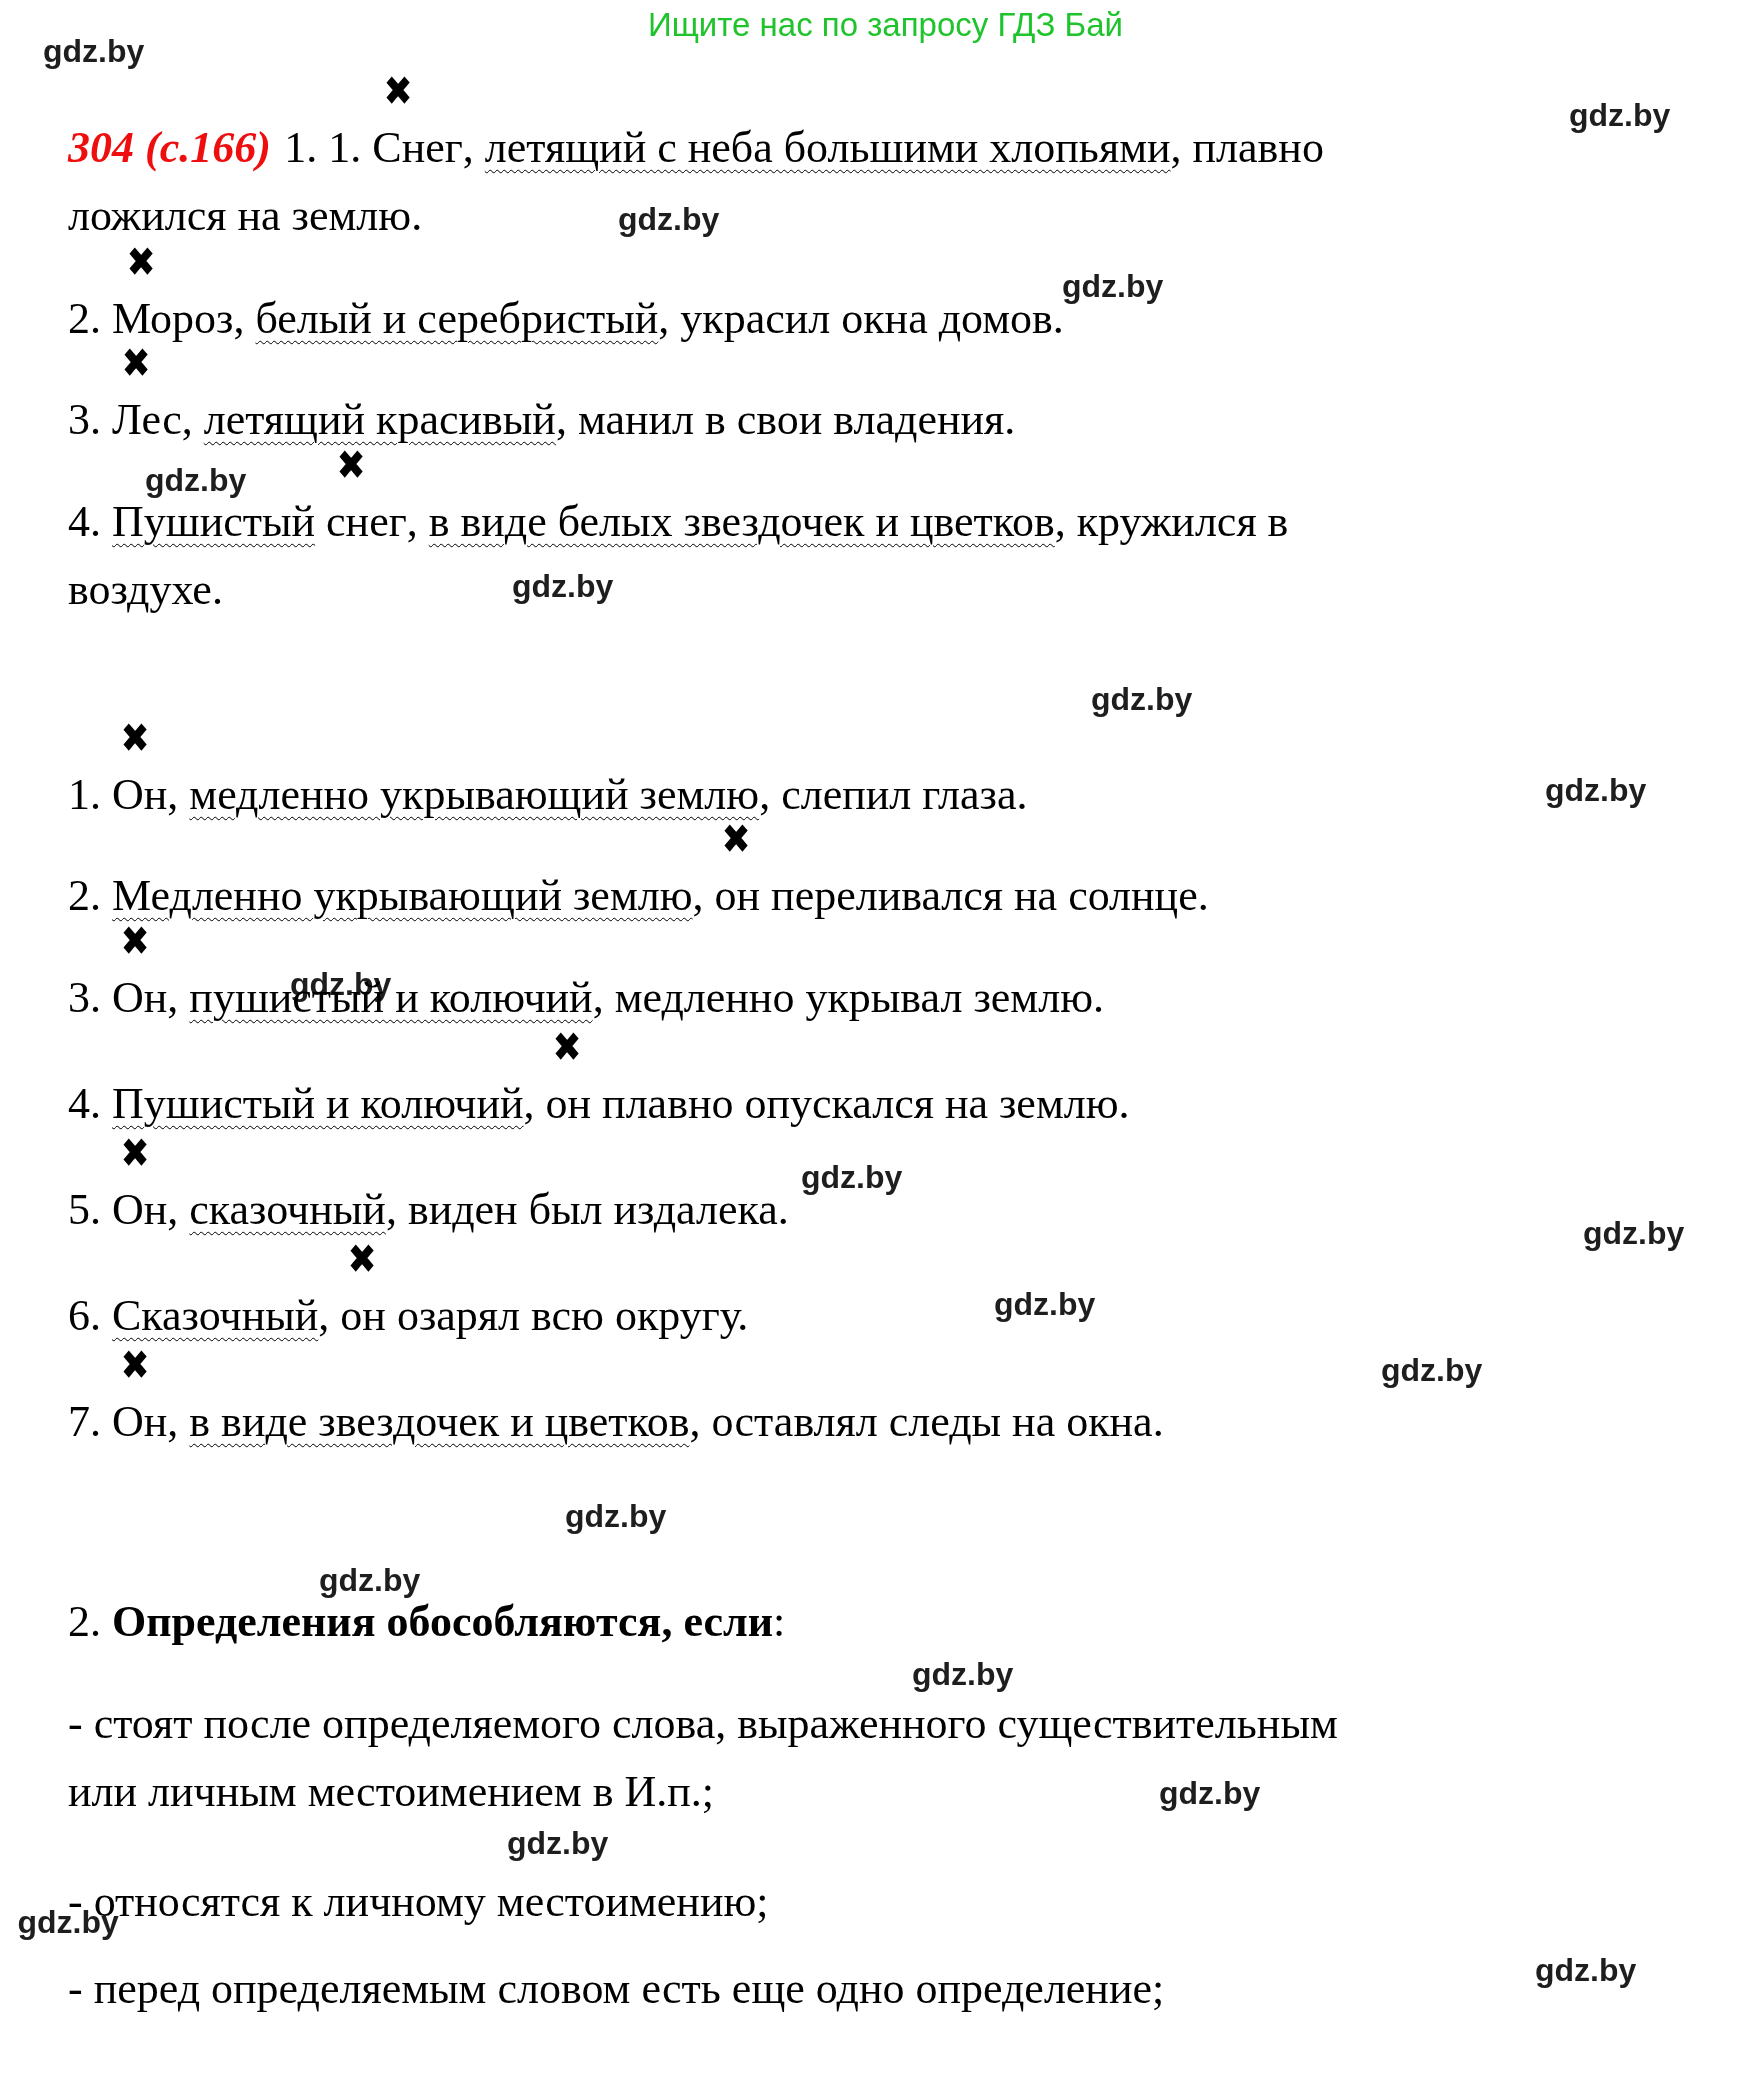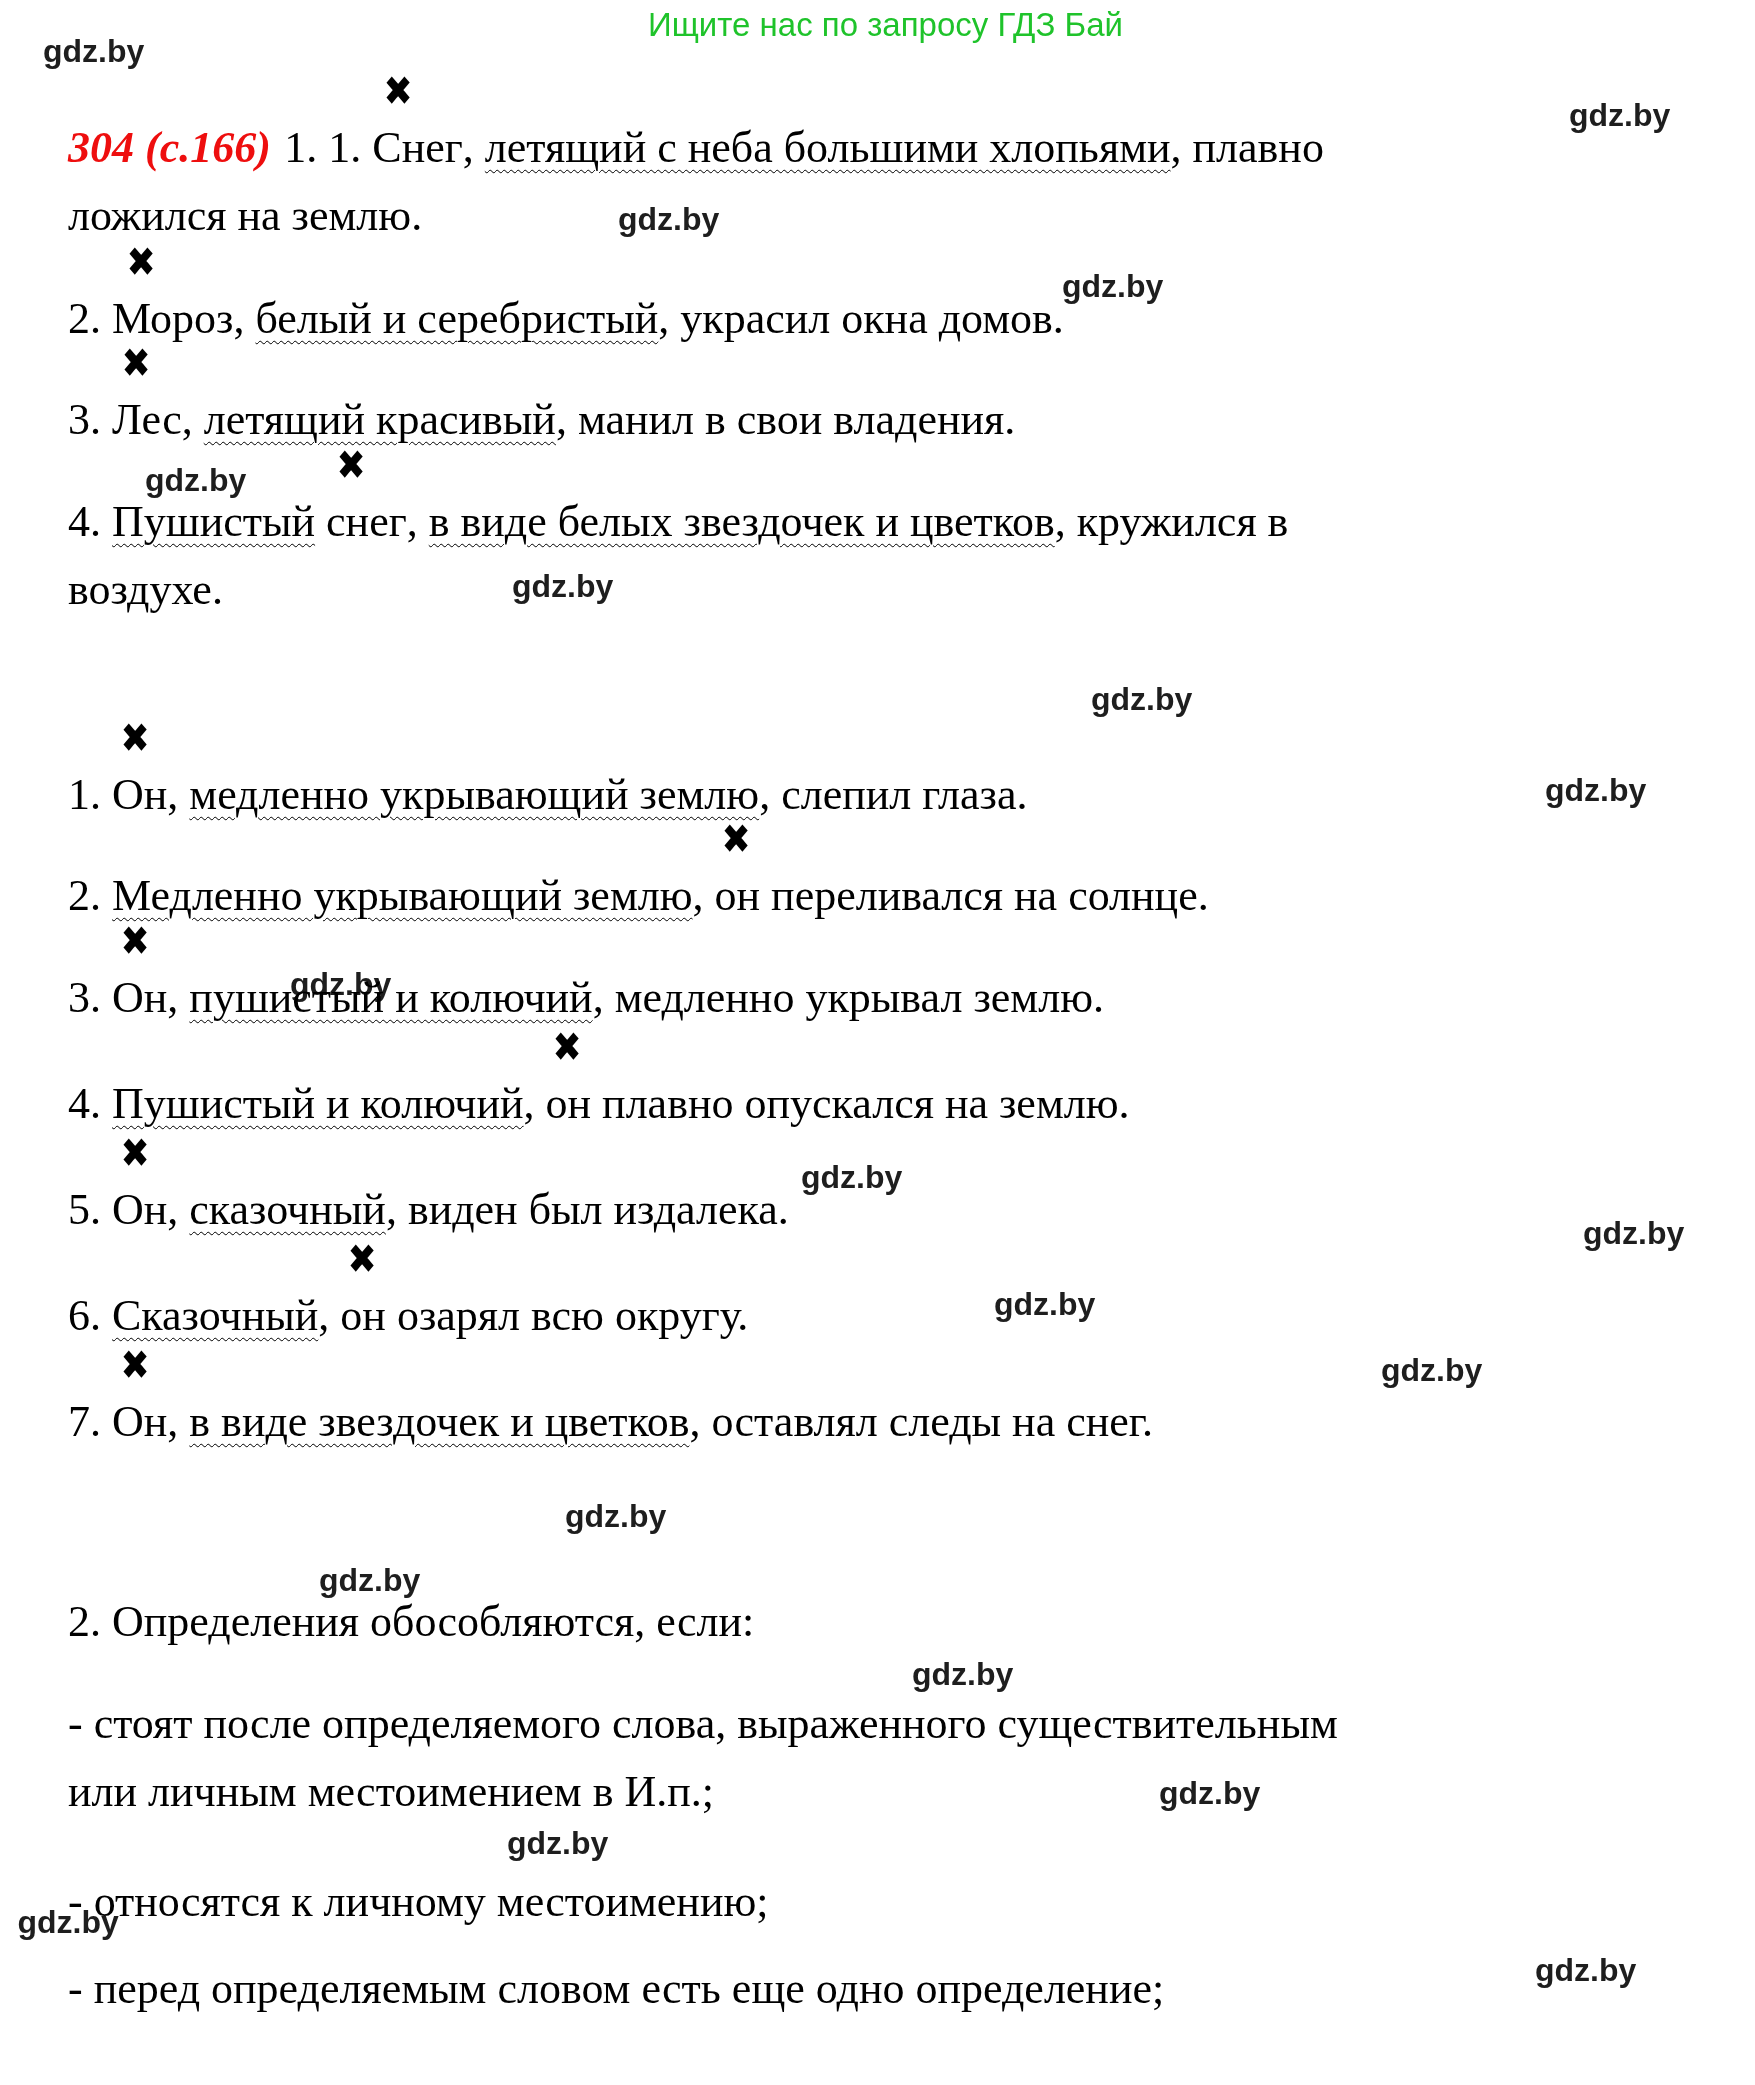--- a/index.html
+++ b/index.html
@@ -51,21 +51,21 @@
     margin-right:13.5px;
     font-style:italic;
   }
   .wavy{
     text-decoration-line:underline;
     text-decoration-style:wavy;
     text-decoration-color:#000;
     text-decoration-thickness:1px;
     text-underline-offset:6.8px;
   }
-  .bold{font-weight:400;}
+  .bold{font-weight:700;}
   .xhost{position:relative;}
   .xmark{
     position:absolute;
     left:10%;
     top:-52px;
     font-size:41px;
     font-weight:700;
     transform:scaleX(.85);
     line-height:1;
     color:#000;
@@ -139,21 +139,21 @@
   <div class="sentence" style="top: 1070px;">
     <span><span>4.&nbsp;</span><span class="wavy">Пушистый и колючий</span><span>, </span><span class="xhost">он<span class="xmark">✖</span></span><span> плавно опускался на землю.</span></span>
   </div>
   <div class="sentence" style="top: 1176px;">
     <span><span>5.&nbsp;</span><span class="xhost">Он<span class="xmark">✖</span></span><span>, </span><span class="wavy">сказочный</span><span>, виден был издалека.</span></span>
   </div>
   <div class="sentence" style="top: 1282px;">
     <span><span>6.&nbsp;</span><span class="wavy">Сказочный</span><span>, </span><span class="xhost">он<span class="xmark">✖</span></span><span> озарял всю округу.</span></span>
   </div>
   <div class="sentence" style="top: 1388px;">
-    <span><span>7.&nbsp;</span><span class="xhost">Он<span class="xmark">✖</span></span><span>, </span><span class="wavy">в виде звездочек и цветков</span><span>, оставлял следы на снег.</span></span>
+    <span><span>7.&nbsp;</span><span class="xhost">Он<span class="xmark">✖</span></span><span>, </span><span class="wavy">в виде звездочек и цветков</span><span>, оставлял следы на окна.</span></span>
   </div>
 
   <div class="sentence" style="top: 1588px;">
     <span><span>2.&nbsp;</span><span class="bold">Определения обособляются, если</span><span>:</span></span>
   </div>
   <div class="sentence" style="top: 1690px;">
     <span><span>- стоят после определяемого слова, выраженного существительным</span><br><span>или личным местоимением в И.п.;</span></span>
   </div>
   <div class="sentence" style="top: 1868px;">
     <span><span>- относятся к личному местоимению;</span></span>

